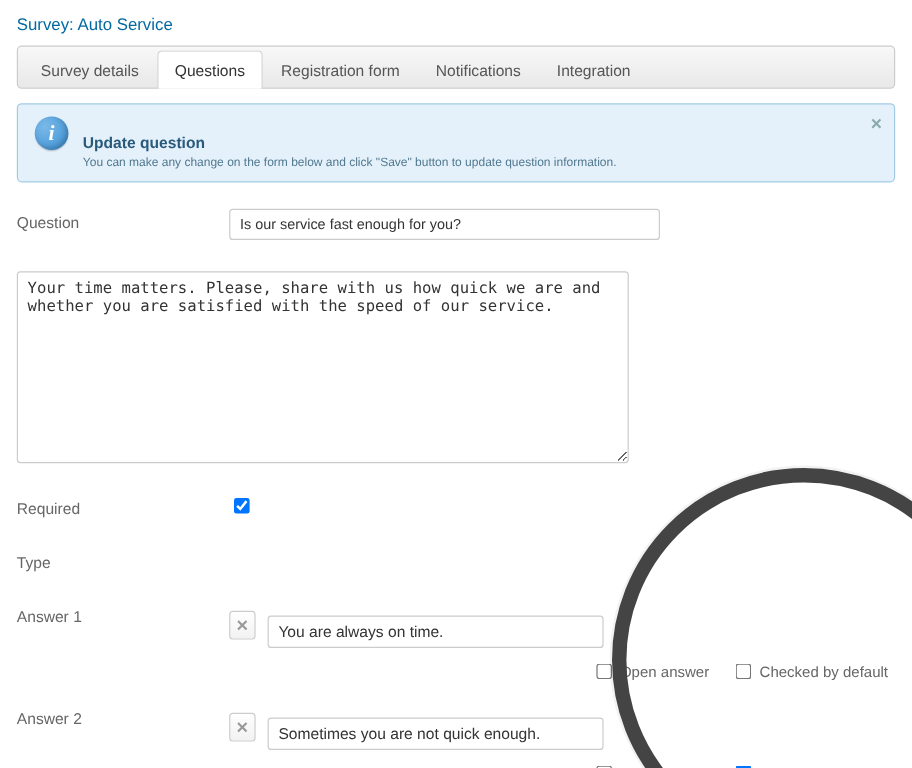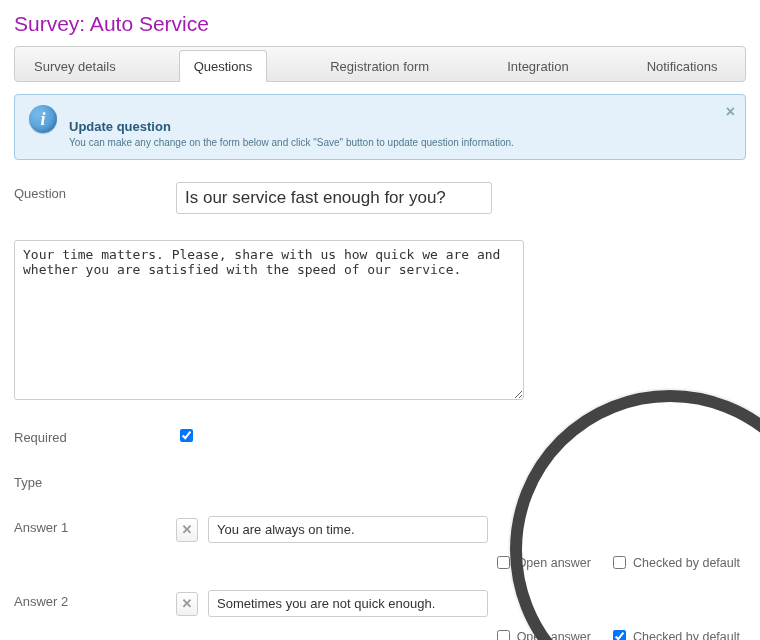--- a/index.html
+++ b/index.html
@@ -10,34 +10,33 @@
     font-size: 13px;
     color: #555;
     background: #fff;
     width: 760px;
     height: 640px;
     overflow: hidden;
     position: relative;
   }
   .page { padding: 12px 14px; }
   h2.page-title {
-    font-size: 21px;
+    font-size: 14px;
     font-weight: normal;
-    color: #a21caf;
+    color: #0369a1;
     margin: 0 0 10px 0;
   }
   .tabbar {
     display: flex;
     align-items: flex-end;
     background: linear-gradient(#f8f8f8, #e8e8e8);
     border: 1px solid #ccc;
     border-radius: 4px;
     padding: 4px 4px 0 4px;
     height: 36px;
-    gap: 48px;
   }
   .tab {
     padding: 8px 14px;
     font-size: 13px;
     color: #555;
     cursor: pointer;
     border: 1px solid transparent;
     border-bottom: none;
     border-radius: 4px 4px 0 0;
     position: relative;
@@ -83,37 +82,38 @@
     font-size: 16px;
     cursor: pointer;
     font-weight: bold;
   }
 
   .form { margin-top: 22px; }
   .row {
     display: flex;
     align-items: flex-start;
     margin-bottom: 26px;
+    gap: 15px;
   }
   .row.tight { margin-bottom: 18px; }
   .label-col {
     width: 162px;
     flex-shrink: 0;
     color: #666;
     font-size: 13px;
     padding-top: 4px;
   }
   .field-col { flex: 1; display: flex; align-items: center; gap: 10px; flex-wrap: wrap; }
 
   input[type=text].qinput {
-    width: 316px;
+    width: 359px;
     padding: 5px 8px;
     border: 1px solid #ccc;
     border-radius: 3px;
-    font-size: 17px;
+    font-size: 12px;
     color: #333;
   }
   textarea.additional {
     width: 510px; height: 160px;
     padding: 6px 8px;
     border: 1px solid #ccc;
     border-radius: 3px;
     font-size: 13px;
     color: #333;
     resize: both;
@@ -134,20 +134,21 @@
   }
   input[type=text].answer {
     width: 280px;
     padding: 5px 8px;
     border: 1px solid #ccc;
     border-radius: 3px;
     font-size: 13px;
     color: #333;
     overflow: hidden;
     text-overflow: clip;
+    margin-top: 11px;
   }
   .opt { display: flex; align-items: center; gap: 4px; color: #666; font-size: 12.5px; }
   .answers-extra { margin-left: auto; display: flex; gap: 18px; padding-right: 6px; }
 
   .magnifier {
     position: absolute;
     right: -70px;
     bottom: -70px;
     width: 320px; height: 320px;
     border: 12px solid #444;
@@ -160,22 +161,22 @@
 </head>
 <body>
 
 <div class="page">
   <h2 class="page-title">Survey: Auto Service</h2>
 
   <div class="tabbar">
     <div class="tab">Survey details</div>
     <div class="tab active">Questions</div>
     <div class="tab">Registration form</div>
+    <div class="tab">Notifications</div>
     <div class="tab">Integration</div>
-    <div class="tab">Notifications</div>
   </div>
 
   <div class="info-box">
     <div class="info-icon">i</div>
     <div class="info-text">
       <strong>Update question</strong>
       <span>You can make any change on the form below and click "Save" button to update question information.</span>
     </div>
     <div class="info-close">×</div>
   </div>

